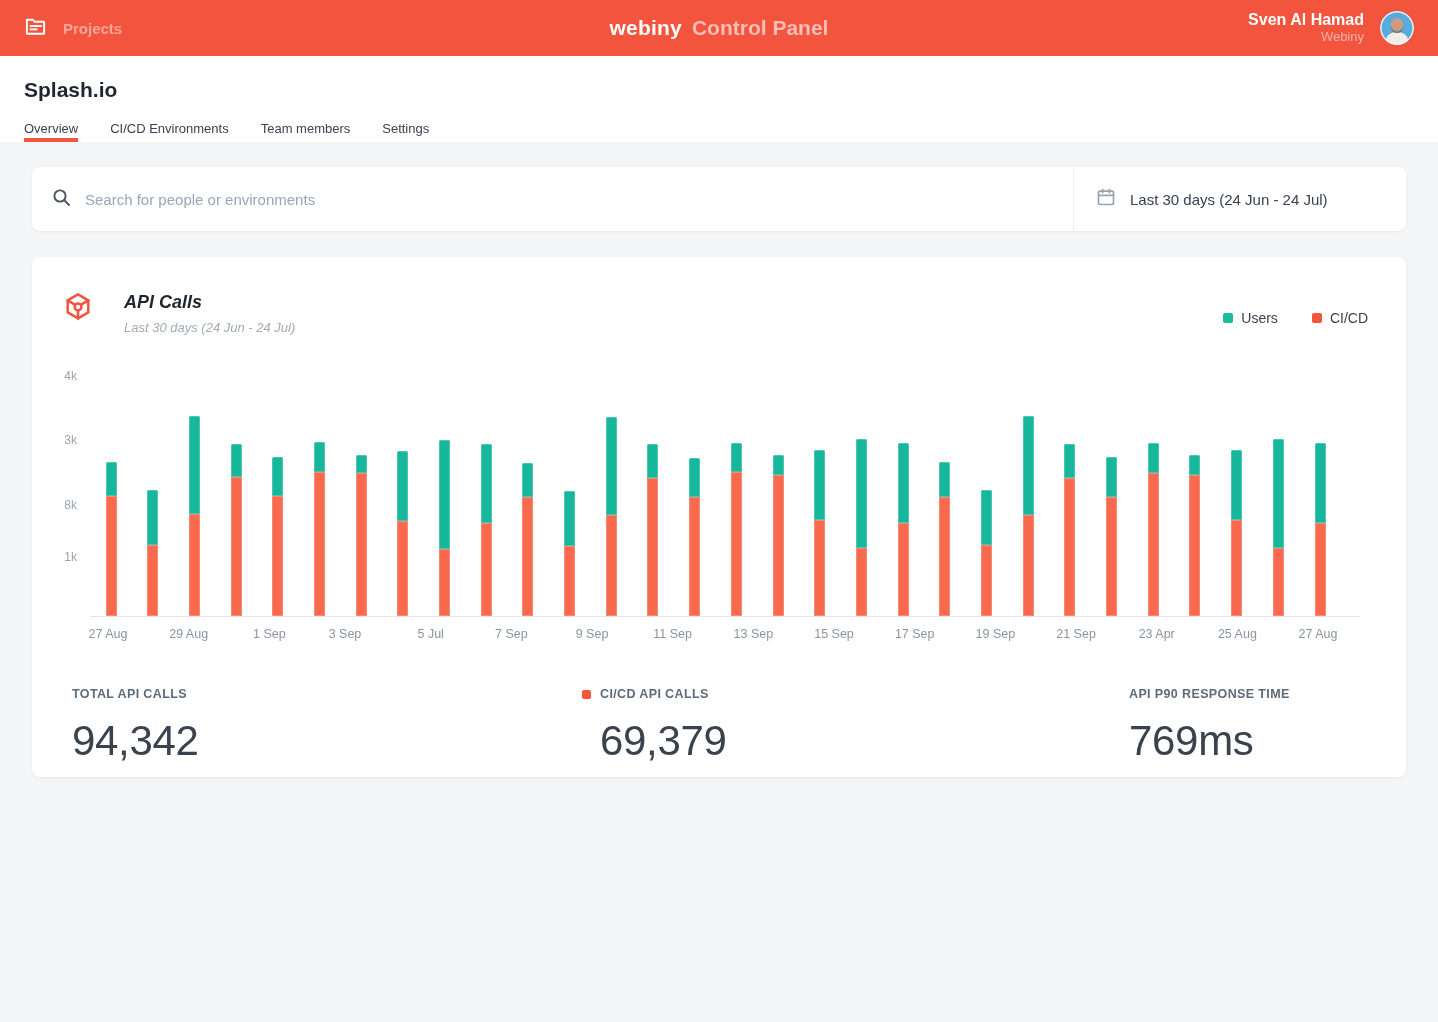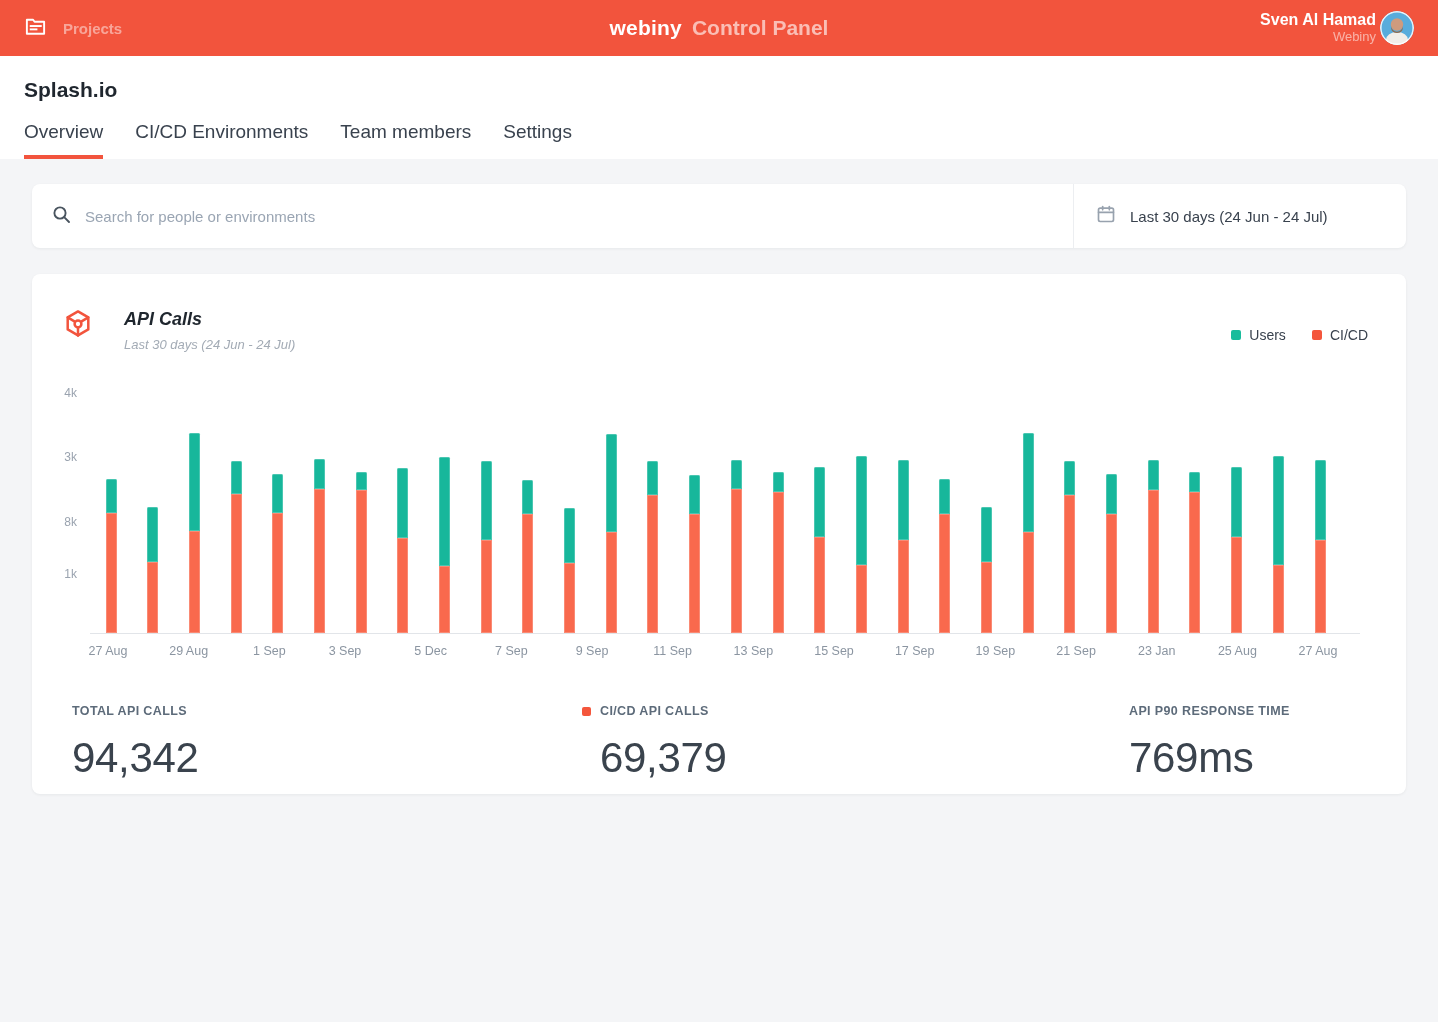--- a/index.html
+++ b/index.html
@@ -12,31 +12,31 @@
   
   .topbar{
     height:56px; background:#F2543D; display:flex; align-items:center;
     padding:0 24px; position:relative;
   }
   .topbar-left{ display:flex; align-items:center; }
   .topbar-left .nav-label{ margin-left:16px; font-size:15px; font-weight:700; color:rgba(255,255,255,0.48); }
   .topbar-center{ position:absolute; left:0; right:0; display:flex; justify-content:center; align-items:baseline; pointer-events:none; }
   .logo-text{ font-size:21px; font-weight:800; color:#fff; letter-spacing:0.2px; }
   .logo-suffix{ font-size:21px; font-weight:700; color:rgba(255,255,255,0.62); margin-left:10px; }
-  .topbar-right{ margin-left:auto; display:flex; align-items:center; gap:4px; }
+  .topbar-right{ margin-left:auto; display:flex; align-items:center; gap:16px; }
   .user-meta{ text-align:right; line-height:1.15; }
   .user-name{ font-size:16px; font-weight:700; color:#fff; }
   .user-org{ font-size:13px; color:rgba(255,255,255,0.55); margin-top:1px; }
   .avatar{ width:34px; height:34px; border-radius:50%; overflow:hidden; display:block; }
 
   
   .title-section{ background:#fff; padding:22px 24px 0 24px; }
   .page-title{ font-size:21px; font-weight:700; color:#1F262E; }
   .tabs{ display:flex; gap:32px; margin-top:19px; }
-  .tab{ font-size:19px; color:#39424E; padding-bottom:12px; border-bottom:4px solid transparent; cursor:pointer; }
+  .tab{ font-size:13px; color:#39424E; padding-bottom:2px; border-bottom:4px solid transparent; cursor:pointer; }
   .tab.active{ border-bottom-color:#F2543D; }
 
   
   .content{ background:#F4F5F7; padding:25px 32px 0 32px; height:854px; }
 
   .search-card{
     background:#fff; border-radius:8px; height:64px; display:flex; align-items:stretch;
     box-shadow:0 1px 3px rgba(24,32,41,0.06);
   }
   .search-left{ flex:1; display:flex; align-items:center; padding-left:20px; }
@@ -50,21 +50,21 @@
 
   
   .main-card{
     margin-top:26px; background:#fff; border-radius:8px; height:520px; position:relative;
     box-shadow:0 1px 3px rgba(24,32,41,0.06);
   }
   .card-header{ display:flex; padding:35px 38px 0 32px; }
   .card-header .titles{ margin-left:32px;font-style:italic; }
   .card-title{ font-size:18px; font-weight:700; color:#1F262E; }
   .card-subtitle{ font-size:13px; color:#A3ABB5; margin-top:7px; }
-  .legend{ margin-left:auto; display:flex; gap:26px; padding-top:9px; }
+  .legend{ margin-left:auto; display:flex; gap:34px; padding-top:9px; }
   .legend-item{ display:flex; align-items:center; gap:8px; cursor:pointer; }
   .swatch{ width:10px; height:10px; border-radius:2px; display:inline-block; }
   .legend-label{ font-size:14px; color:#39424E; }
 
   .plot{
     position:absolute; left:58px; top:114px; width:1270px; height:246px;
     border-bottom:1px solid #E2E5E9;
   }
   .bar{ position:absolute; bottom:0; width:11px; display:flex; flex-direction:column; justify-content:flex-end; }
   .seg{ width:100%; box-shadow:inset 0 0 0 1px rgba(255,255,255,0.22); }
@@ -314,30 +314,30 @@
           <div class="seg seg-cicd" style="height: 92.795px; background: rgb(249, 105, 77);"></div>
         </div>
         <div class="ylabel" style="bottom: 52px; text-align: right;">1k</div>
         <div class="ylabel" style="bottom: 104.5px;">8k</div>
         <div class="ylabel" style="bottom: 169px;">3k</div>
         <div class="ylabel" style="bottom: 233.5px;">4k</div>
         <div class="xlabel" style="left: -22px;">27 Aug</div>
         <div class="xlabel" style="left: 58.67px;">29 Aug</div>
         <div class="xlabel" style="left: 139.34px;">1 Sep</div>
         <div class="xlabel" style="left: 215px;">3 Sep</div>
-        <div class="xlabel" style="left: 300.68px;">5 Dec</div>
+        <div class="xlabel" style="left: 300.68px;">5 Jul</div>
         <div class="xlabel" style="left: 381.35px;">7 Sep</div>
         <div class="xlabel" style="left: 462.02px;">9 Sep</div>
         <div class="xlabel" style="left: 542.69px;">11 Sep</div>
         <div class="xlabel" style="left: 623.36px;">13 Sep</div>
         <div class="xlabel" style="left: 704.03px;">15 Sep</div>
         <div class="xlabel" style="left: 784.7px;">17 Sep</div>
         <div class="xlabel" style="left: 865.37px;">19 Sep</div>
         <div class="xlabel" style="left: 946.04px;">21 Sep</div>
-        <div class="xlabel" style="left: 1026.71px;">23 Jan</div>
+        <div class="xlabel" style="left: 1026.71px;">23 Apr</div>
         <div class="xlabel" style="left: 1107.38px;">25 Aug</div>
         <div class="xlabel" style="left: 1188.05px;">27 Aug</div>
       </div>
 
     <div class="stat" style="left:40px">
       <div class="stat-label-row">
           <span class="stat-label">TOTAL API CALLS</span>
         </div>
       <div class="stat-value">94,342</div>
     </div>

